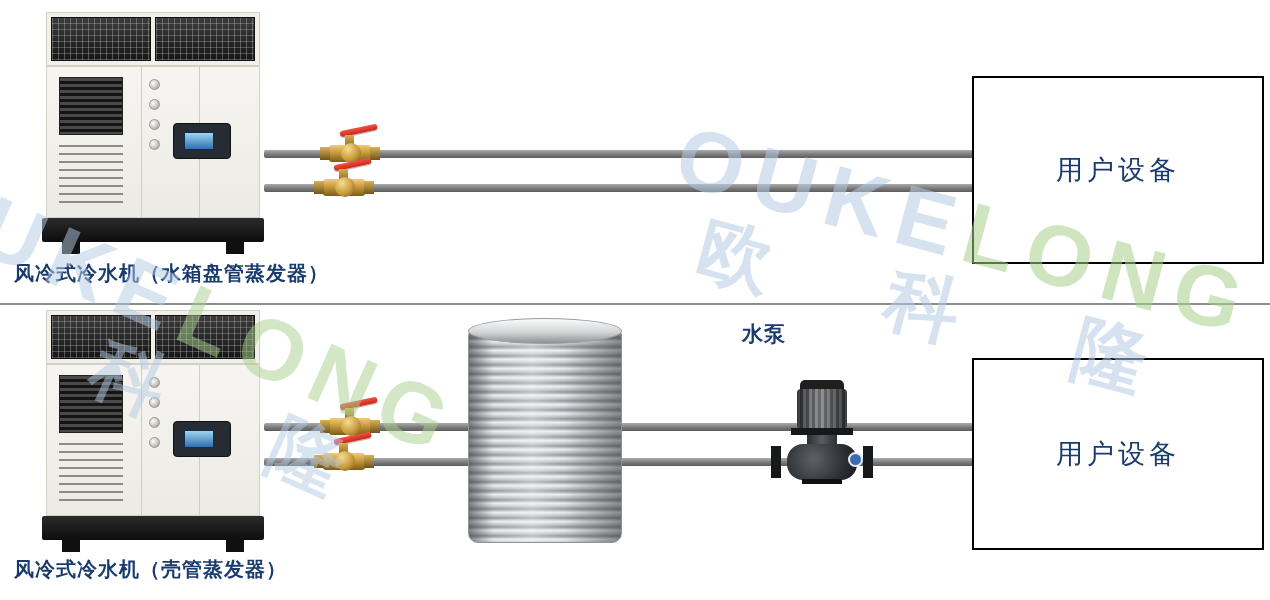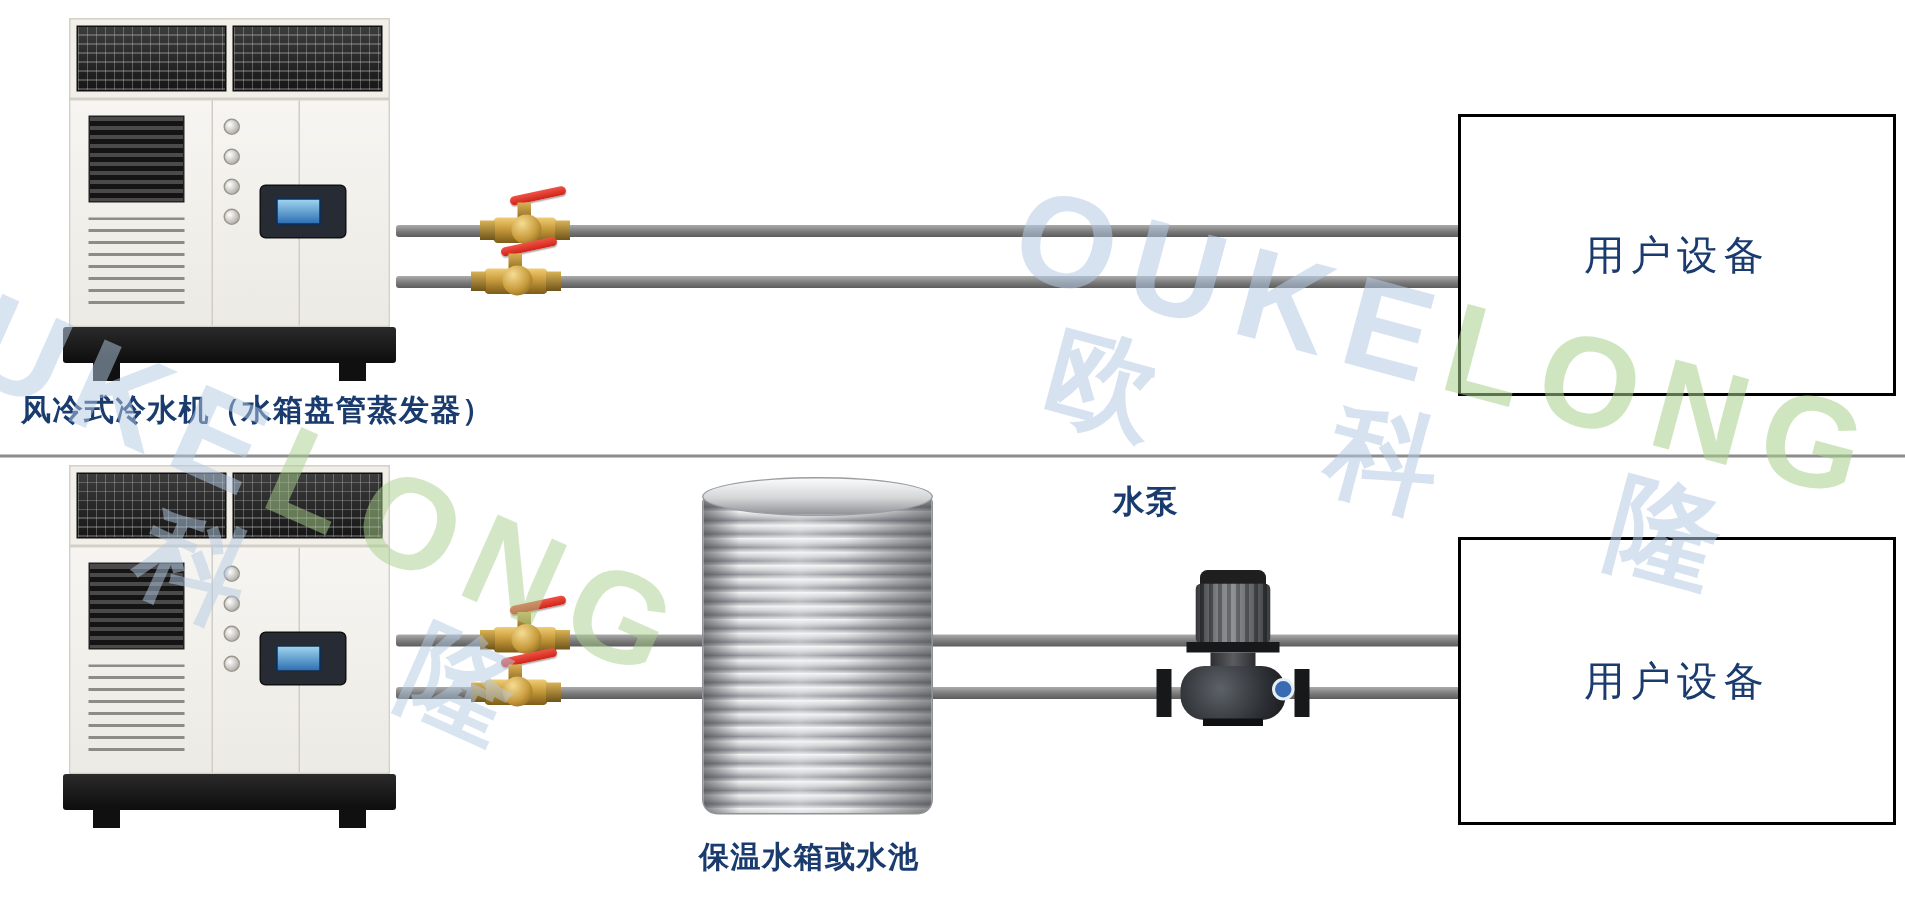--- a/index.html
+++ b/index.html
@@ -227,21 +227,21 @@
     <div class="p-fl pfl-r"></div>
     <div class="p-badge"></div>
     <div class="p-foot"></div>
   </div>
 
   <div class="user-box" style="top:358px;height:192px">
     <span class="ub-label">用户设备</span>
   </div>
 
   <div class="diagram-label" style="left:742px;top:320px;font-size:21px">水泵</div>
-  <div class="diagram-label" style="left:466px;top:558px">保温水箱或水池</div>
+  <div class="diagram-label" style="left:14px;top:556px">风冷式冷水机（壳管蒸发器）</div>
 
   <div class="watermark wm1">
     <div class="wm-latin"><span class="wm-blue">OUKE</span><span class="wm-green">LONG</span></div>
     <div class="wm-cjk">欧科隆</div>
   </div>
   <div class="watermark wm2">
     <div class="wm-latin"><span class="wm-blue">OUKE</span><span class="wm-green">LONG</span></div>
     <div class="wm-cjk">欧科隆</div>
   </div>
 

